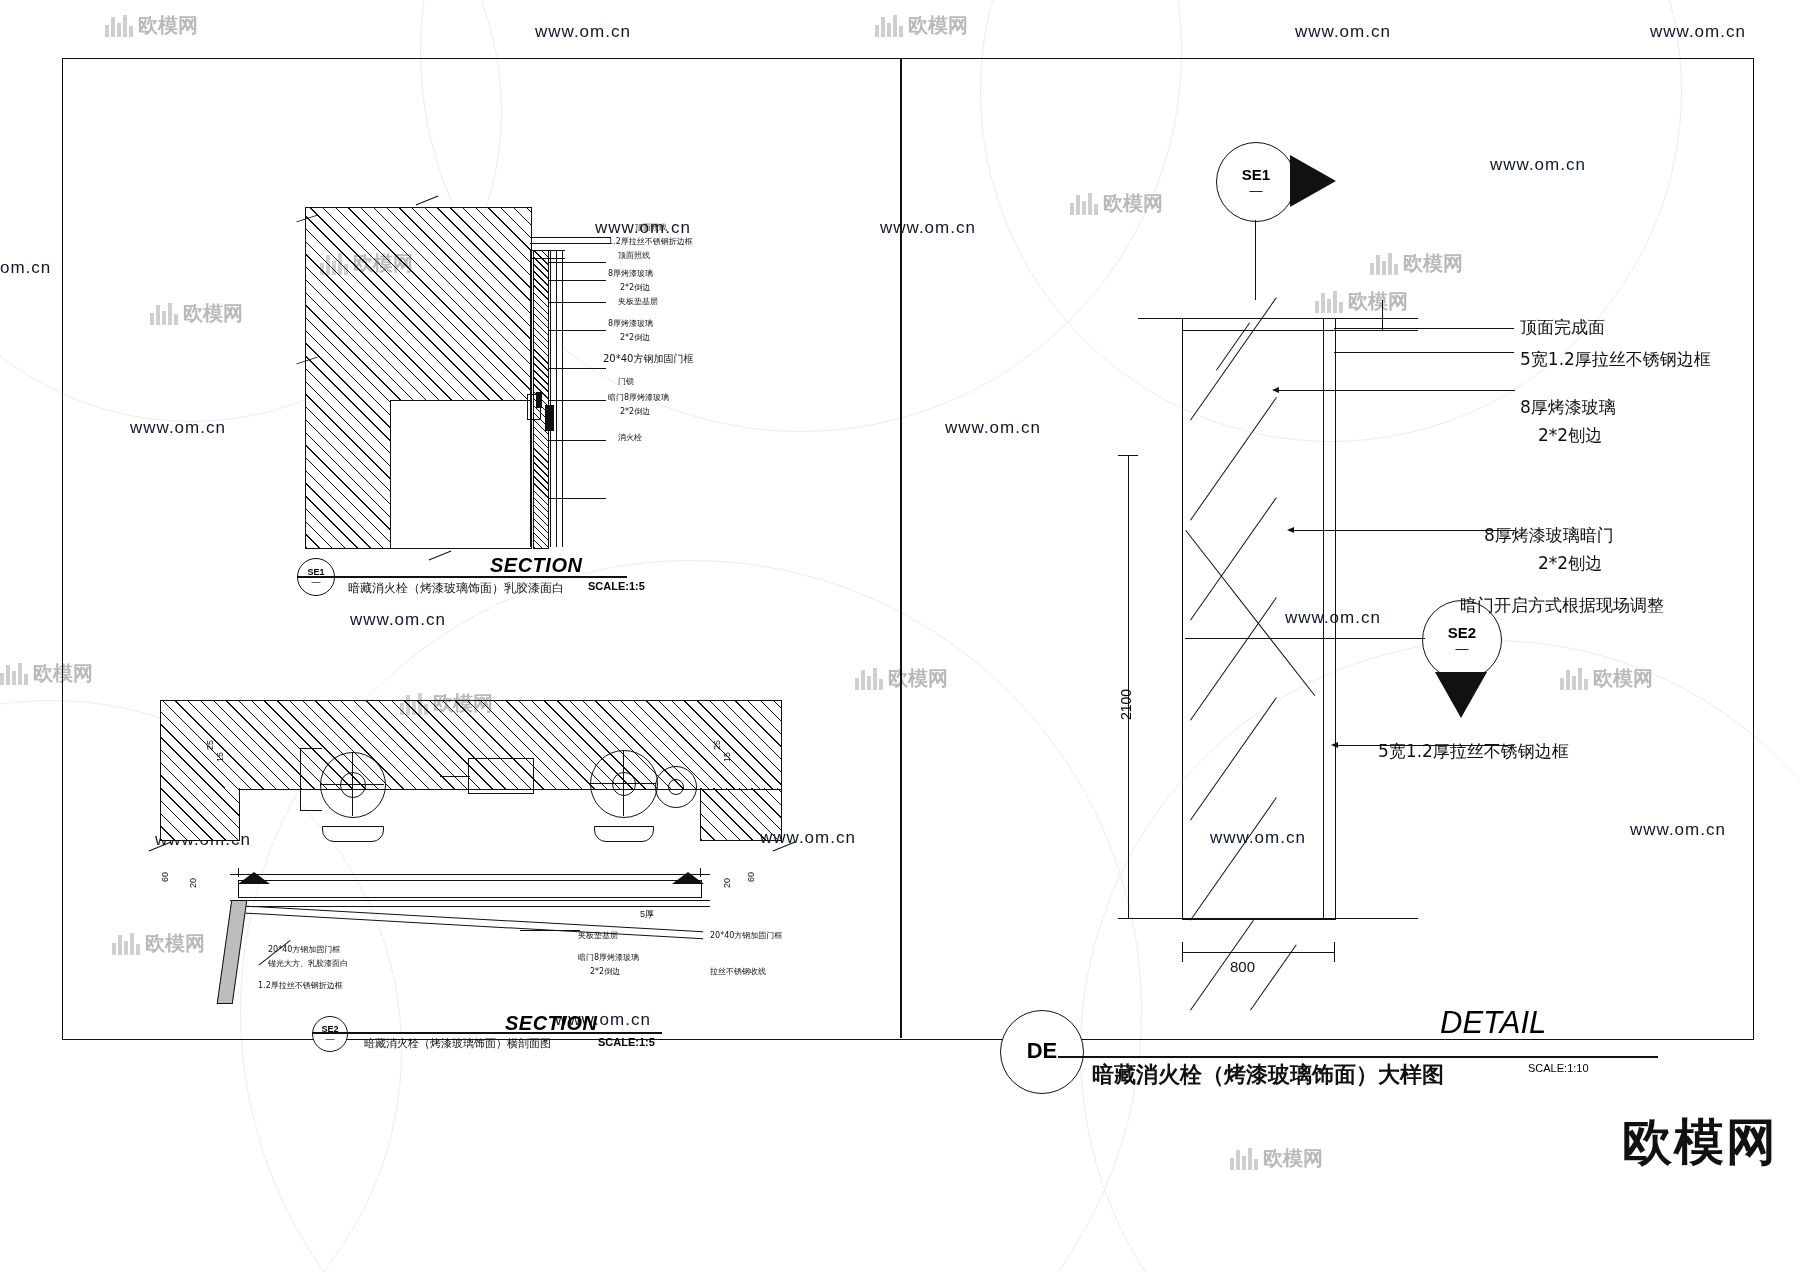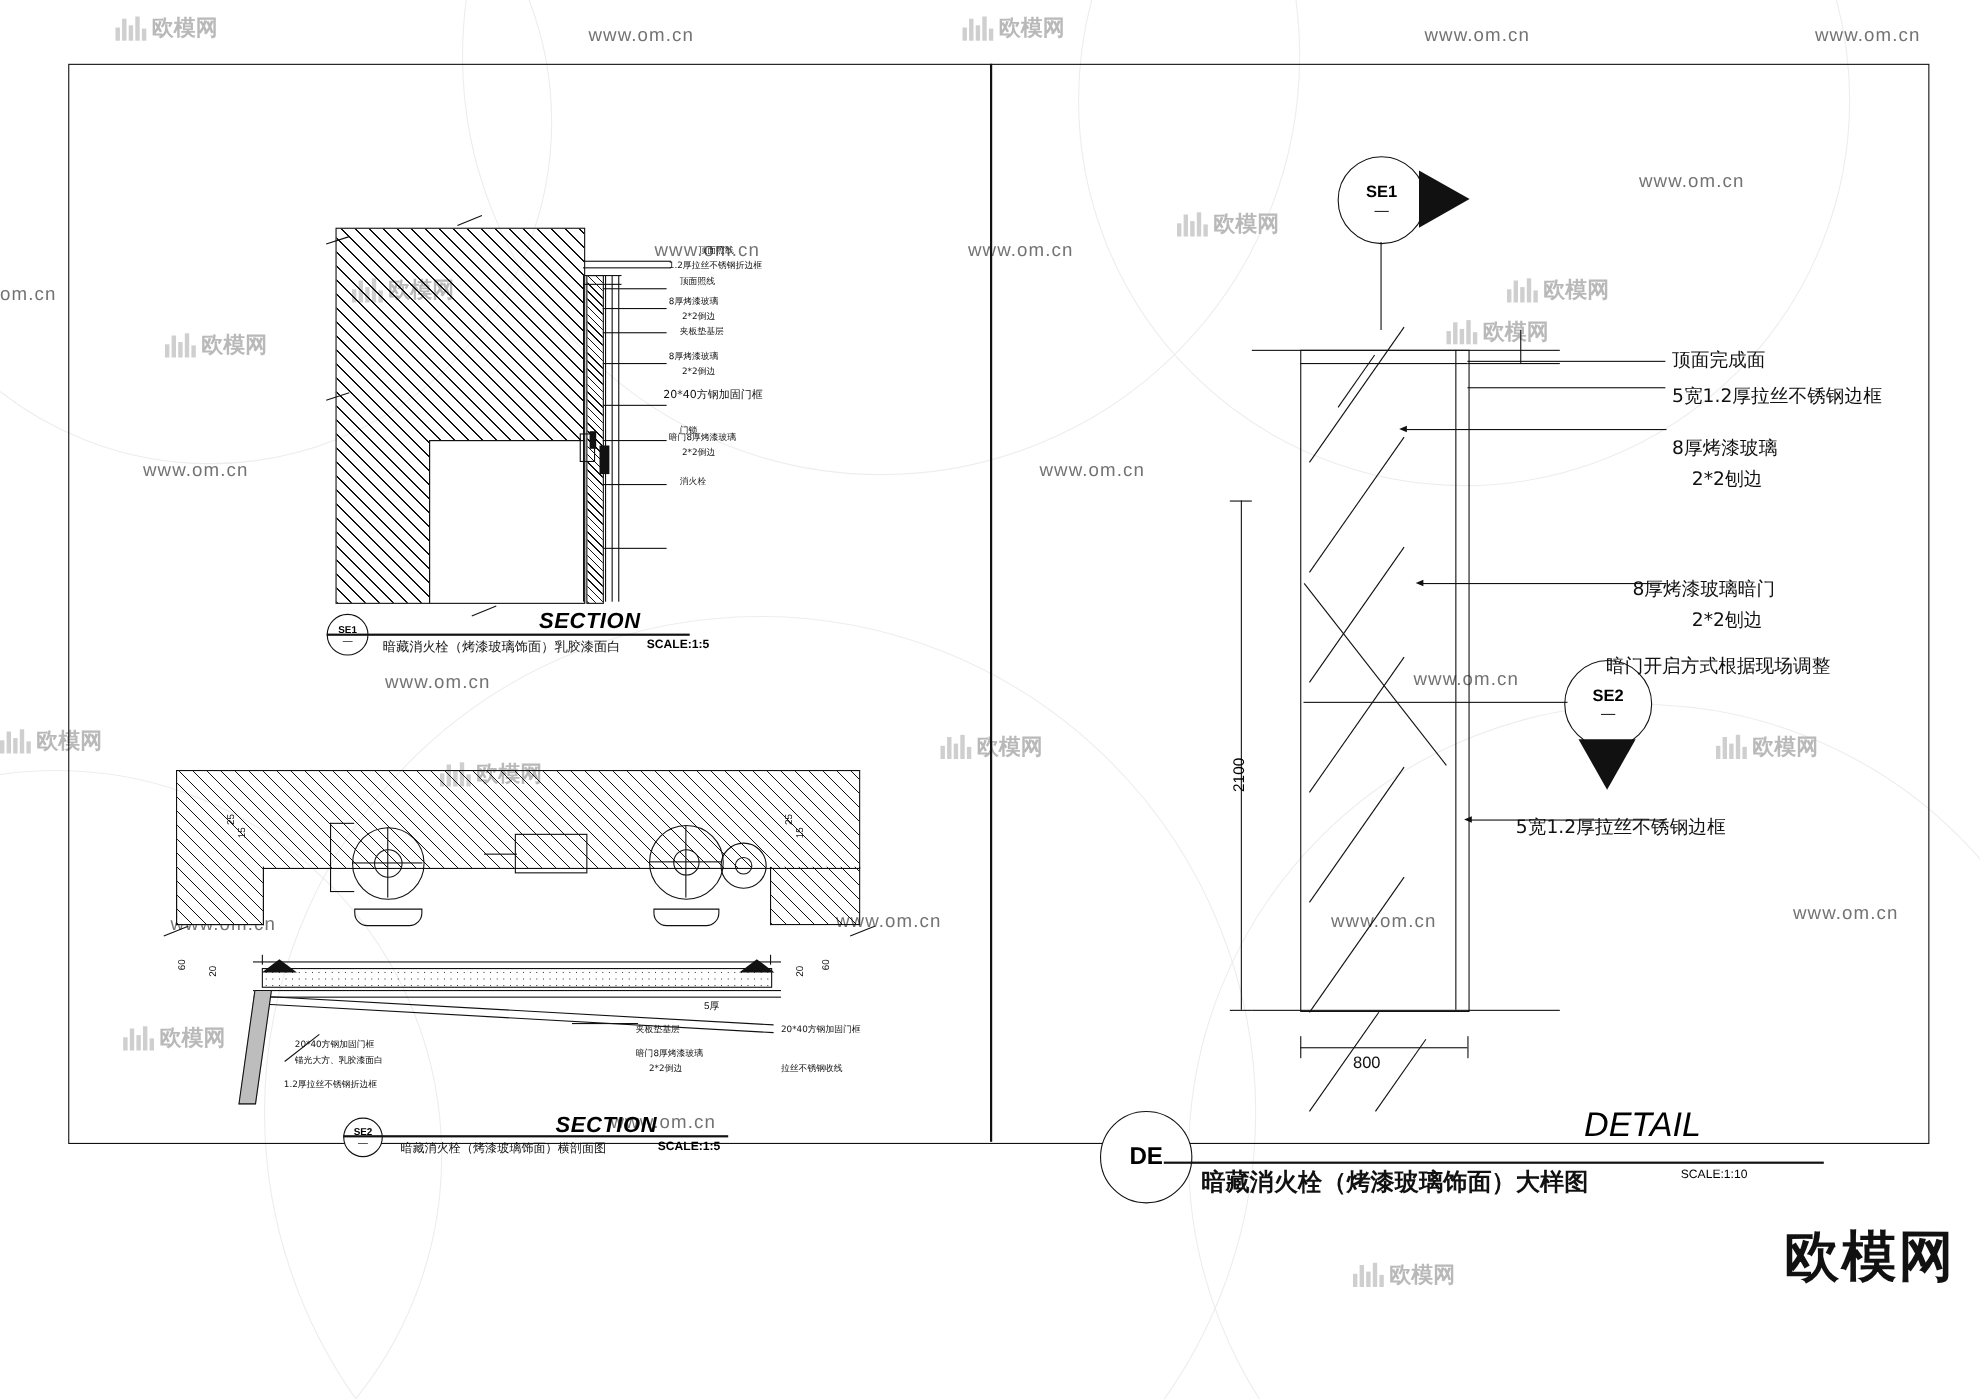--- a/index.html
+++ b/index.html
@@ -3,21 +3,21 @@
 <meta charset="utf-8">
 <style>
   html,body{margin:0;padding:0;}
   body{
     width:1800px;height:1272px;background:#ffffff;position:relative;
     font-family:"Liberation Sans",sans-serif;overflow:hidden;
   }
   .stage{position:absolute;left:0;top:0;width:1800px;height:1272px;}
 
   
-  .wm{position:absolute;color:#737373;font-size:17px;letter-spacing:1px;white-space:nowrap;user-select:none;}
+  .wm{position:absolute;color:#0f172a;font-size:17px;letter-spacing:1px;white-space:nowrap;user-select:none;}
   .wm-logo{position:absolute;display:flex;align-items:center;gap:5px;user-select:none;}
   .wm-logo .bars{display:flex;align-items:flex-end;gap:2px;height:22px;}
   .wm-logo .bars i{display:block;width:4px;background:#cfcfcf;}
   .wm-logo .txt{color:#b9b9b9;font-size:20px;font-weight:bold;}
   .wm-circle{position:absolute;border:1px solid #ededed;border-radius:50%;}
 
   
   .frame{position:absolute;border:1.5px solid #111;}
   .divider{position:absolute;background:#111;}
 
@@ -272,21 +272,21 @@
 
     <div class="lbl cn" style="left:635px;top:222px;font-size:8px;">顶面照线</div>
     <div class="lbl cn" style="left:608px;top:236px;font-size:8px;">1.2厚拉丝不锈钢折边框</div>
     <div class="lbl cn" style="left:618px;top:250px;font-size:8px;">顶面照线</div>
     <div class="lbl cn" style="left:608px;top:268px;font-size:8px;">8厚烤漆玻璃</div>
     <div class="lbl cn" style="left:620px;top:282px;font-size:8px;">2*2倒边</div>
     <div class="lbl cn" style="left:618px;top:296px;font-size:8px;">夹板垫基层</div>
     <div class="lbl cn" style="left:608px;top:318px;font-size:8px;">8厚烤漆玻璃</div>
     <div class="lbl cn" style="left:620px;top:332px;font-size:8px;">2*2倒边</div>
     <div class="lbl cn" style="left:603px;top:352px;font-size:10px;">20*40方钢加固门框</div>
-    <div class="lbl cn" style="left:618px;top:386px;font-size:8px;">门锁</div>
+    <div class="lbl cn" style="left:618px;top:376px;font-size:8px;">门锁</div>
     <div class="lbl cn" style="left:608px;top:392px;font-size:8px;">暗门8厚烤漆玻璃</div>
     <div class="lbl cn" style="left:620px;top:406px;font-size:8px;">2*2倒边</div>
     <div class="lbl cn" style="left:618px;top:432px;font-size:8px;">消火栓</div>
 
     <div class="bubble sm" style="left:297px;top:558px;width:36px;height:36px;">
       <span class="t">SE1</span>
       <span class="b">—</span>
     </div>
     <div class="ln h" style="left:297px;top:576px;width:330px;height:2px;"></div>
     <div class="title-sec" style="left:490px;top:554px;">SECTION</div>

